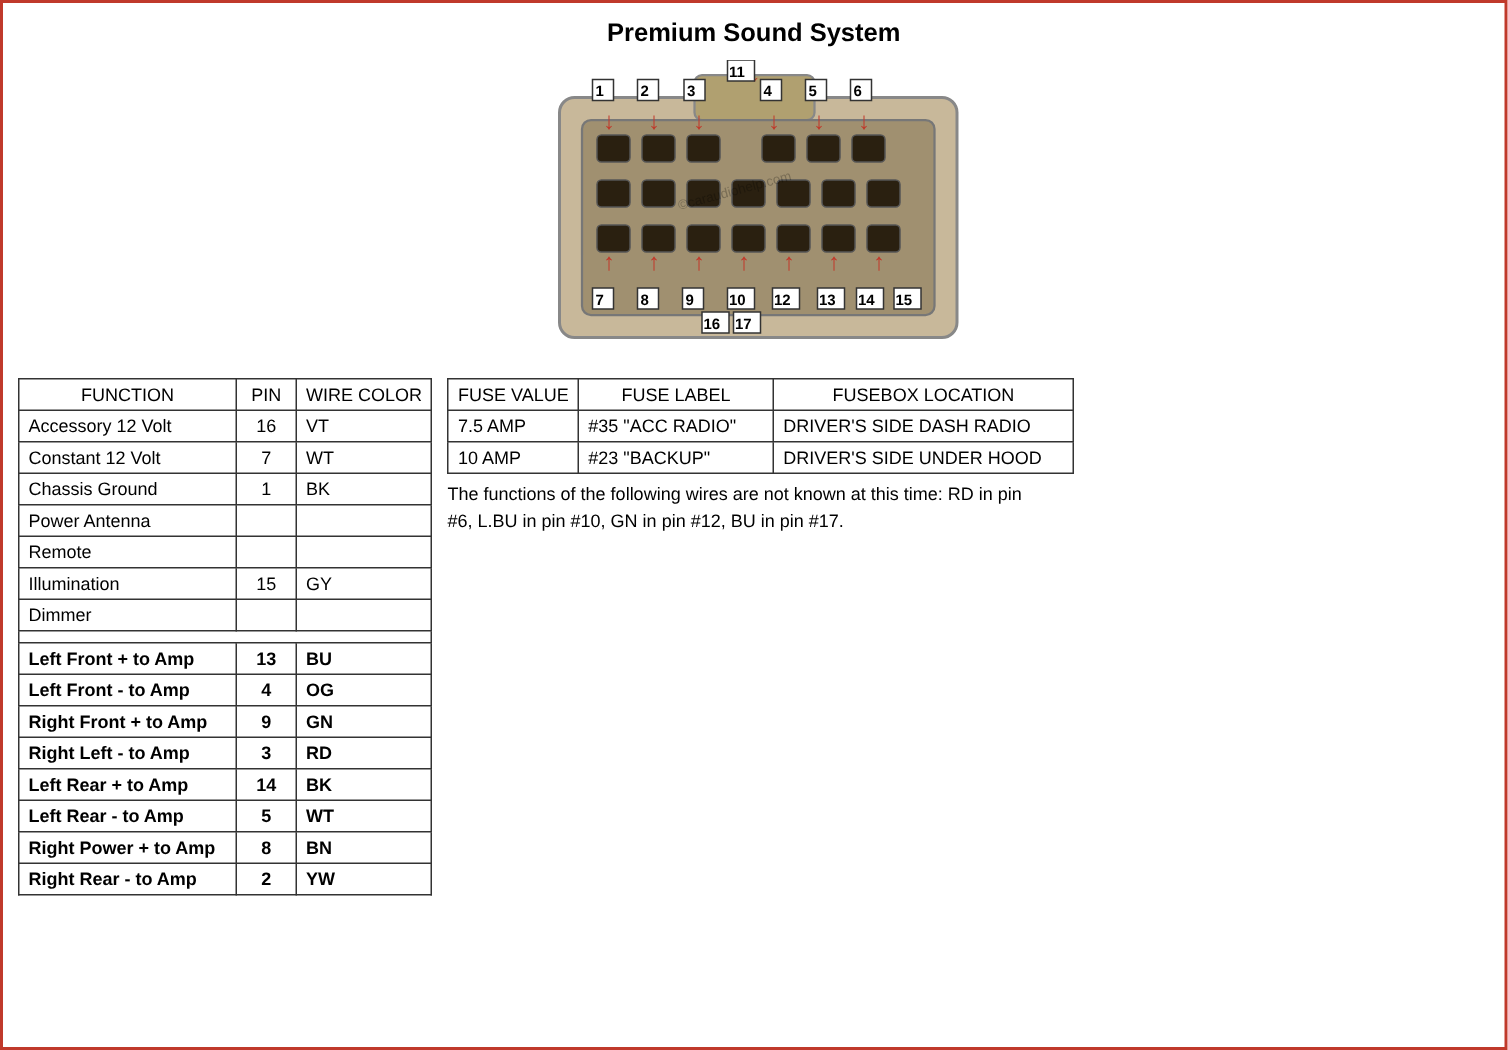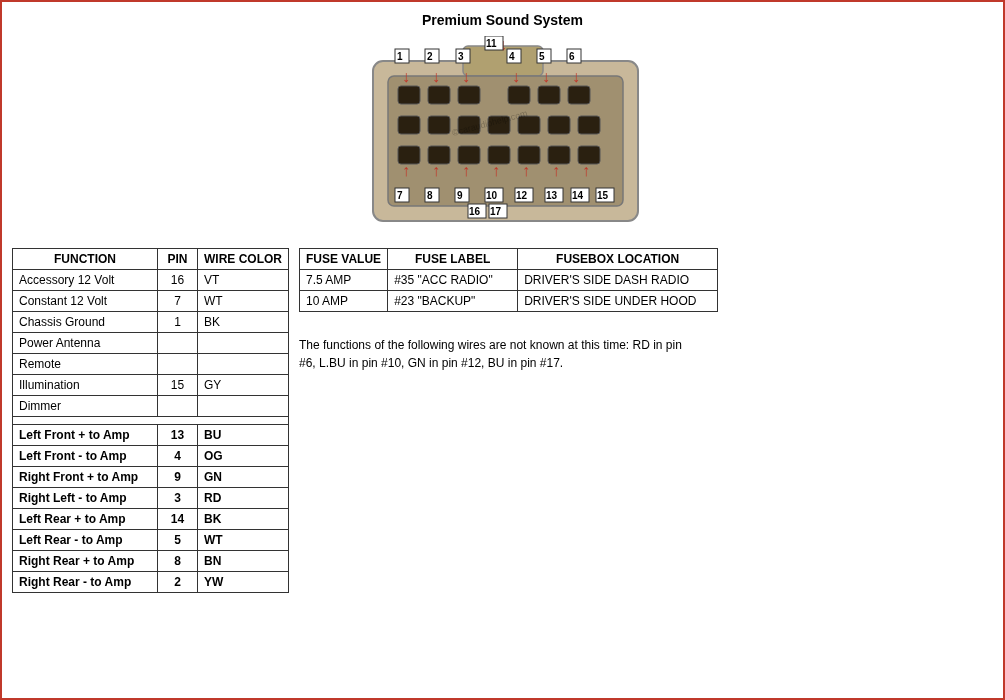--- a/index.html
+++ b/index.html
@@ -8,21 +8,21 @@
       font-family: Arial, sans-serif;
       font-size: 13px;
       width: 1005px;
       min-height: 700px;
       padding: 10px;
       border: 2px solid #c0392b;
     }
     .page-title {
       text-align: center;
       font-weight: bold;
-      font-size: 14px;
+      font-size: 17px;
       margin-bottom: 8px;
     }
 
     
     .tables-container {
       display: flex;
       gap: 10px;
       align-items: flex-start;
     }
     .left-table-wrap {
@@ -35,21 +35,21 @@
     table {
       border-collapse: collapse;
       font-size: 12px;
     }
     table td, table th {
       border: 1px solid #333;
       padding: 3px 6px;
       white-space: nowrap;
     }
     table th {
-      font-weight: bold;
+      font-weight: normal;
       background: #fff;
     }
     .main-table td:first-child {
       min-width: 145px;
       margin-top: 25px;
     }
     .main-table td:nth-child(2) {
       min-width: 40px;
       text-align: center;
     }
@@ -61,21 +61,21 @@
     }
     .fuse-table {
     }
     .fuse-table td:nth-child(1) { min-width: 80px; }
     .fuse-table td:nth-child(2) { min-width: 130px; }
     .fuse-table td:nth-child(3) { min-width: 200px; }
     .notes-text {
       font-size: 12px;
       max-width: 400px;
       line-height: 1.5;
-      margin-top: 24px;
+      margin-top: 4px;
     }
 
     
     .connector-wrap {
       position: relative;
       width: 380px;
       height: 200px;
       margin: 0 auto 12px auto;
     }
     .conn-svg {
@@ -258,21 +258,21 @@
       <td>Left Rear + to Amp</td>
       <td>14</td>
       <td>BK</td>
     </tr>
           <tr class="bold-row">
       <td>Left Rear - to Amp</td>
       <td>5</td>
       <td>WT</td>
     </tr>
           <tr class="bold-row">
-      <td>Right Rear + to Amp</td>
+      <td>Right Power + to Amp</td>
       <td>8</td>
       <td>BN</td>
     </tr>
           <tr class="bold-row">
       <td>Right Rear - to Amp</td>
       <td>2</td>
       <td>YW</td>
     </tr>
         </tbody>
     </table>

